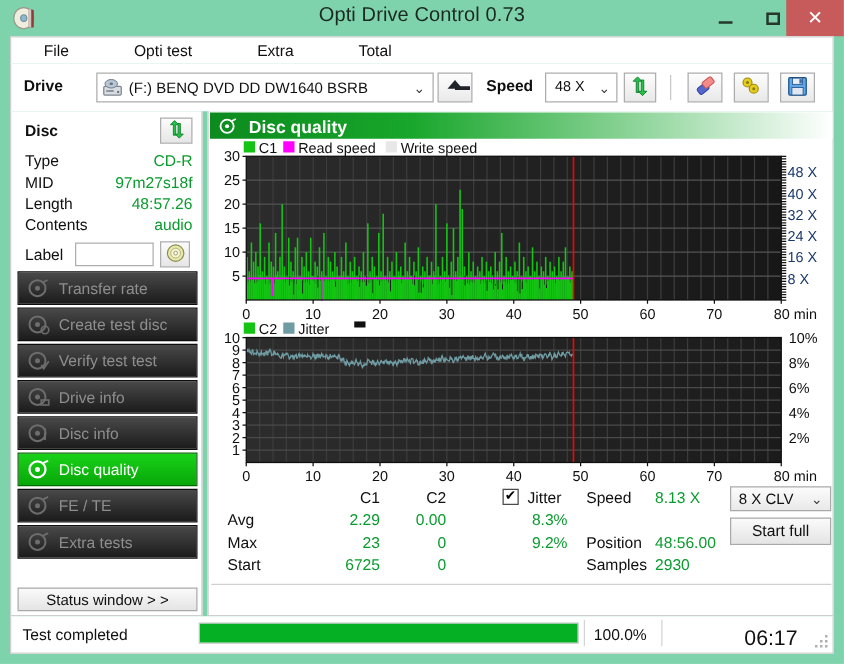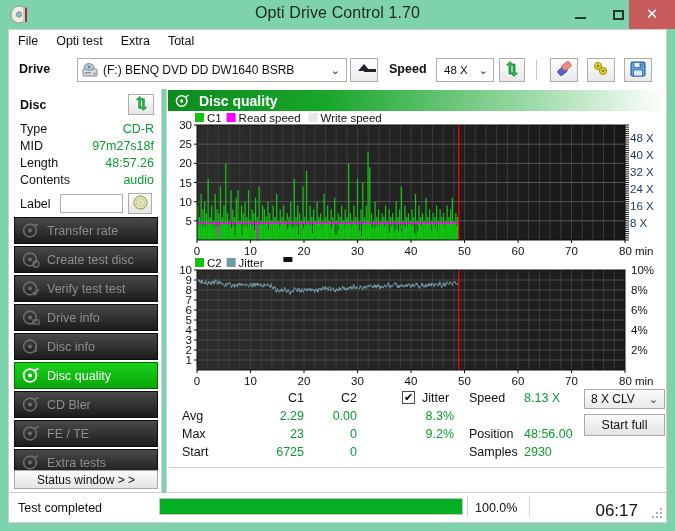--- a/index.html
+++ b/index.html
@@ -39,21 +39,21 @@
   .maxglyph{width:11px;height:10px;border:2px solid #26372c;box-sizing:border-box;}
   .closeglyph{font-size:15px;line-height:1;font-family:"DejaVu Sans",sans-serif;}
   
   .menubar{
     position:absolute;left:8px;top:29px;width:659px;height:22px;
     background:#ffffff;border:1px solid #cfcfcf;border-bottom:none;
     box-sizing:border-box;
     display:flex;align-items:center;
   }
   .menu-item{
-    padding:2px 9px;font-size:12.5px;color:#101010;
+    padding:2px 26px;font-size:12.5px;color:#101010;
   }
   
   .drivebar{
     position:absolute;left:8px;top:51px;width:659px;height:38px;
     background:#ffffff;border:1px solid #cfcfcf;border-top:none;border-bottom:none;
     box-sizing:border-box;
   }
   .lbl-drive{position:absolute;left:10px;top:11px;font-weight:bold;font-size:12.5px;color:#101010;}
   .drive-combo{
     position:absolute;left:68px;top:7px;width:270px;height:24px;
@@ -204,21 +204,21 @@
 
   <div class="titlebar">
     <span class="app-icon">
       <svg width="20" height="19" viewBox="0 0 20 19">
         <ellipse cx="9" cy="9.5" rx="8" ry="8.5" fill="#efeede" stroke="#9a9a8a" stroke-width="1"></ellipse>
         <ellipse cx="9" cy="9.5" rx="2.6" ry="2.8" fill="#8fb6c9" stroke="#6d8a99" stroke-width="0.8"></ellipse>
         <path d="M13 2 L17 3 L17 17 L13 17 Z" fill="#8f3a3a"></path>
         <path d="M13 2 L15 2.5 L15 17 L13 17 Z" fill="#c9c9c0"></path>
       </svg>
     </span>
-    <div class="title-text">Opti Drive Control 1.70</div>
+    <div class="title-text">Opti Drive Control 0.73</div>
     <div class="wbtn min">
         <div class="minglyph"></div>
       </div>
     <div class="wbtn max">
         <div class="maxglyph"></div>
       </div>
     <div class="wbtn close">
         <span class="closeglyph">✕</span>
       </div>
   </div>
@@ -388,28 +388,20 @@
             </svg></span>
         <span class="nl">Disc info</span>
       </div>
       <div class="navbtn active">
         <span class="ni"><svg width="18" height="17" viewBox="0 0 18 17">
               <circle cx="8" cy="8.5" r="6.4" fill="none" stroke="#ffffff" stroke-width="1.8"></circle>
               <circle cx="8" cy="8.5" r="2" fill="#ffffff"></circle>
               <path d="M12.5 3.5 L16.5 1.5" stroke="#ffffff" stroke-width="1.6"></path>
             </svg></span>
         <span class="nl">Disc quality</span>
-      </div>
-      <div class="navbtn">
-        <span class="ni"><svg width="18" height="17" viewBox="0 0 18 17">
-              <circle cx="8" cy="8.5" r="6.4" fill="none" stroke="#6d6d6d" stroke-width="1.6"></circle>
-              <circle cx="8" cy="8.5" r="2" fill="#6d6d6d"></circle>
-              <path d="M12.5 3.5 L16.5 1.5" stroke="#6d6d6d" stroke-width="1.4"></path>
-            </svg></span>
-        <span class="nl">CD Bler</span>
       </div>
       <div class="navbtn">
         <span class="ni"><svg width="18" height="17" viewBox="0 0 18 17">
               <circle cx="8" cy="8.5" r="6.4" fill="none" stroke="#6d6d6d" stroke-width="1.6"></circle>
               <circle cx="8" cy="8.5" r="2" fill="#6d6d6d"></circle>
               <path d="M12.5 3.5 L16.5 1.5" stroke="#6d6d6d" stroke-width="1.4"></path>
             </svg></span>
         <span class="nl">FE / TE</span>
       </div>
       <div class="navbtn">

